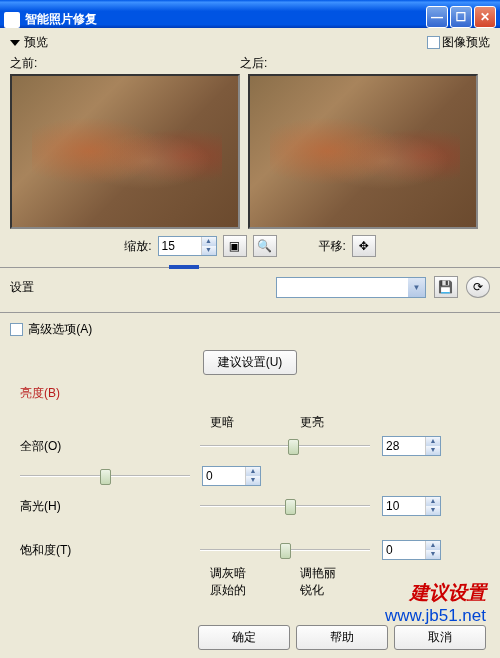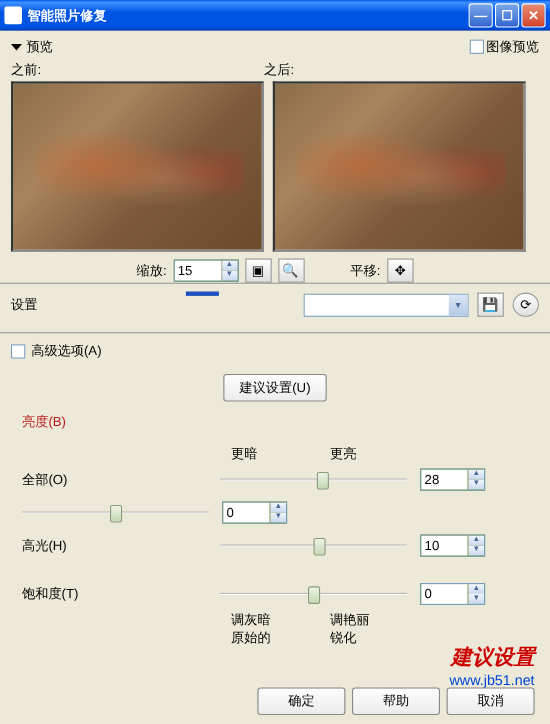--- a/index.html
+++ b/index.html
@@ -1,35 +1,35 @@
 <!DOCTYPE html>
 <html><head>
 <meta charset="utf-8">
 <style>
 *{box-sizing:border-box;margin:0;padding:0;font-family:"Microsoft YaHei",SimSun,sans-serif;font-size:12px}
 body{background:#ece9d8;width:500px;height:658px;overflow:hidden}
-.titlebar{height:28px;background:linear-gradient(to bottom,#0058e6 0%,#3d91ff 8%,#0054e3 40%,#0054e3 88%,#003ab5 100%);display:flex;align-items:center;padding:0 4px;color:#fff;font-weight:bold}
+.titlebar{height:28px;background:linear-gradient(to bottom,#0058e6 0%,#3d91ff 8%,#0054e3 40%,#0054e3 88%,#003ab5 100%);display:flex;align-items:flex-end;padding:0 4px;color:#fff;font-weight:bold}
 .titlebar-icon{width:16px;height:16px;background:#fff;border-radius:2px;margin-right:5px;display:inline-block}
 .titlebar-title{flex:1}
 .win-btns{display:flex;gap:2px}
 .win-btn{width:22px;height:22px;border:1px solid #fff;border-radius:3px;display:flex;align-items:center;justify-content:center;font-weight:bold;font-family:Arial;cursor:pointer}
 .win-min,.win-max{background:linear-gradient(to bottom,#7ba7e8,#3367d0)}
 .win-close{background:linear-gradient(to bottom,#e88b6f,#d4452a)}
 .content{padding:6px 10px 4px 10px;background:#ece9d8;height:630px;position:relative}
 .preview-hdr{display:flex;align-items:center;margin-bottom:4px}
 .tri{display:inline-block;width:0;height:0;border-left:5px solid transparent;border-right:5px solid transparent;border-top:6px solid #000;margin-right:4px}
 .preview-hdr .spacer{flex:1}
 .chk{width:13px;height:13px;border:1px solid #7a9ebd;background:#fff;display:inline-block;vertical-align:middle;margin-right:2px}
 .labels-row{display:flex;margin-bottom:2px}
 .labels-row>div{width:230px}
 .imgs{display:flex;gap:8px;margin-bottom:6px}
 .img-box{width:230px;height:155px;border:2px inset #888;background:linear-gradient(135deg,#8b6f4a 0%,#a8845c 30%,#7d5a3c 60%,#6b4a2e 100%);position:relative;overflow:hidden}
 .img-box::before{content:"";position:absolute;top:35px;left:20px;width:190px;height:100px;background:radial-gradient(ellipse at 30% 40%,rgba(200,100,50,.6),transparent 40%),radial-gradient(ellipse at 60% 50%,rgba(180,140,100,.5),transparent 40%),radial-gradient(ellipse at 80% 45%,rgba(160,60,40,.6),transparent 35%)}
-.zoom-row{display:flex;align-items:center;gap:6px;justify-content:center;}
-.spinner{display:inline-flex;border:1px solid #7a9ebd;background:#4d7c0f;height:20px}
+.zoom-row{display:flex;align-items:center;gap:6px;justify-content:center;margin-bottom:10px}
+.spinner{display:inline-flex;border:1px solid #7a9ebd;background:#eab308;height:20px}
 .spinner input{border:none;width:42px;padding:0 3px;font-size:12px}
 .spin-btns{display:flex;flex-direction:column;width:15px;border-left:1px solid #ccc}
 .spin-btns div{height:9px;background:linear-gradient(#f2f6fc,#c8d8ee);text-align:center;font-size:7px;line-height:8px;color:#4a6a9a;cursor:pointer}
 .icon-btn{width:24px;height:22px;border:1px solid #999;background:linear-gradient(#fdfdfd,#e0e0e0);display:inline-flex;align-items:center;justify-content:center;cursor:pointer}
 .sep-line{height:1px;background:#999;margin:0 -10px 8px -10px}
 .settings-row{display:flex;align-items:center;gap:8px;margin-bottom:14px}
 .combo{flex:1;max-width:150px;margin-left:auto}
 .combo-box{height:21px;border:1px solid #7a9ebd;background:#fff;display:flex}
 .combo-box .cb-in{flex:1}
 .combo-box .cb-btn{width:17px;background:linear-gradient(#dce6f5,#b4c9e6);display:flex;align-items:center;justify-content:center;font-size:8px;color:#4a6a9a}
@@ -40,24 +40,24 @@
 .group-label{color:#b91c1c;margin-bottom:12px}
 .sl-hdr{display:flex;padding-left:190px}
 .sl-hdr>div:first-child{width:90px}
 .sl-row{display:flex;align-items:center;height:30px}
 .sl-name{width:180px;text-align:left;padding-right:10px}
 .sl-track{width:170px;position:relative;height:20px}
 .sl-line{position:absolute;top:9px;left:0;right:0;height:2px;background:#b8b8b8;border-bottom:1px solid #fff}
 .sl-thumb{position:absolute;top:3px;width:11px;height:16px;background:linear-gradient(#ecf3e5,#c5d8b4);border:1px solid #8a9b7a;border-radius:2px}
 .sl-val{margin-left:12px}
 .bot-btns{position:absolute;bottom:8px;right:14px;display:flex;gap:6px}
-.bot-btns .btn{width:80px;text-align:center}
+.bot-btns .btn{width:92px;text-align:center}
 .watermark{position:absolute;bottom:32px;right:14px;text-align:right}
 .wm1{color:#c00;font-weight:bold;font-style:italic;font-size:19px;font-family:KaiTi,serif}
-.wm2{color:#0046d5;font-size:13px}
+.wm2{color:#0046d5;font-size:17px}
 .prog{position:absolute;left:169px;top:237px;width:30px;height:4px;background:#2050c0}
 </style>
 </head>
 <body>
 
 <div class="titlebar">
   <span class="titlebar-icon"></span>
   <span class="titlebar-title">智能照片修复</span>
   <div class="win-btns">
     <div class="win-btn win-min">—</div>

